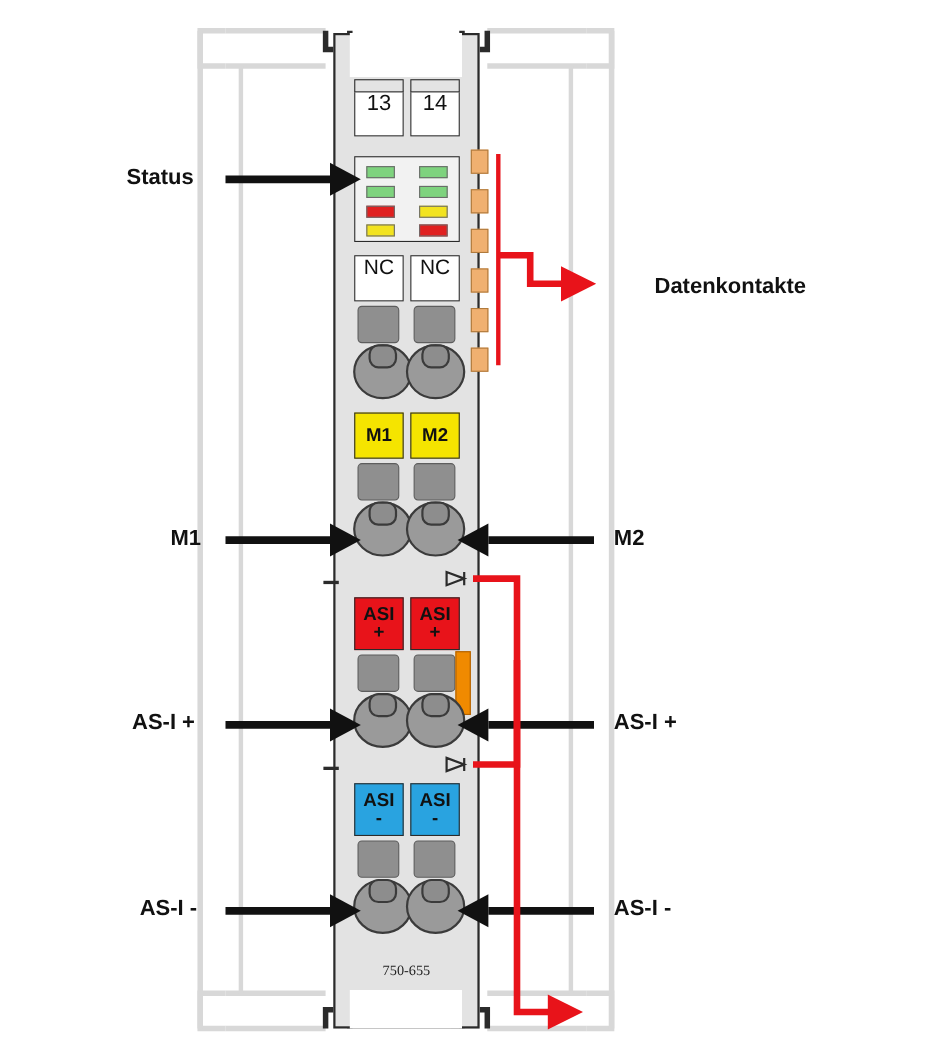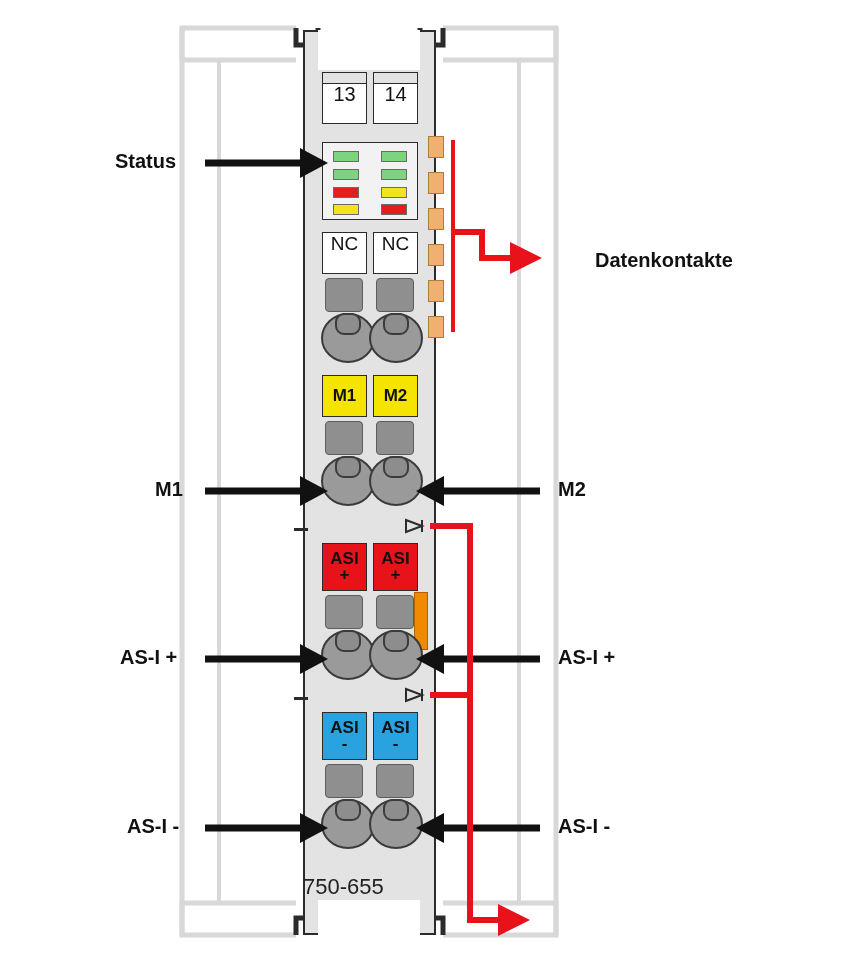--- a/index.html
+++ b/index.html
@@ -19,21 +19,21 @@
   .wbox{background:#ffffff;border:1.6px solid #2b2b2b;box-sizing:border-box;display:flex;justify-content:center;font-size:20px;color:#111;}
   .cbox{box-sizing:border-box;display:flex;flex-direction:column;align-items:center;justify-content:center;line-height:0.95;font-size:17px;font-weight:bold;color:#111;border:1.6px solid #2b2b2b;}
   .greysq{background:#8f8f8f;border:1.4px solid #5d5d5d;box-sizing:border-box;}
 
   .led{box-sizing:border-box;border:1px solid #6b6b6b;}
   .ledpanel{background:#f2f2f2;border:1.6px solid #2b2b2b;box-sizing:border-box;}
 
   .datacontact{background:#f0b070;border:1px solid #b07a3c;box-sizing:border-box;}
   .powercontact{background:#f08a00;border:1px solid #b06000;box-sizing:border-box;}
 
-  .partnum{font-size:22px;color:#222;text-align:left;width:100%;}
+  .partnum{font-size:13px;color:#222;text-align:center;width:100%;font-family:Liberation Serif, serif;}
 
   .arrow-black{fill:#111;}
   .line-black{stroke:#111;stroke-width:7;}
   .red{stroke:#e8131a;stroke-width:6;fill:none;}
   .red-f{fill:#e8131a;}
   .vline-red{stroke:#e8131a;stroke-width:4;}
 </style>
 </head>
 <body>
 

